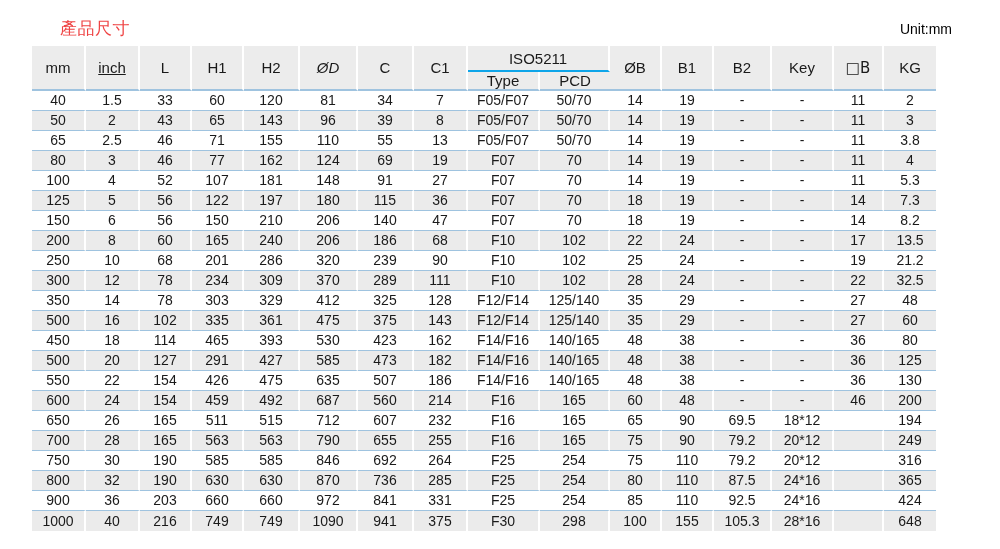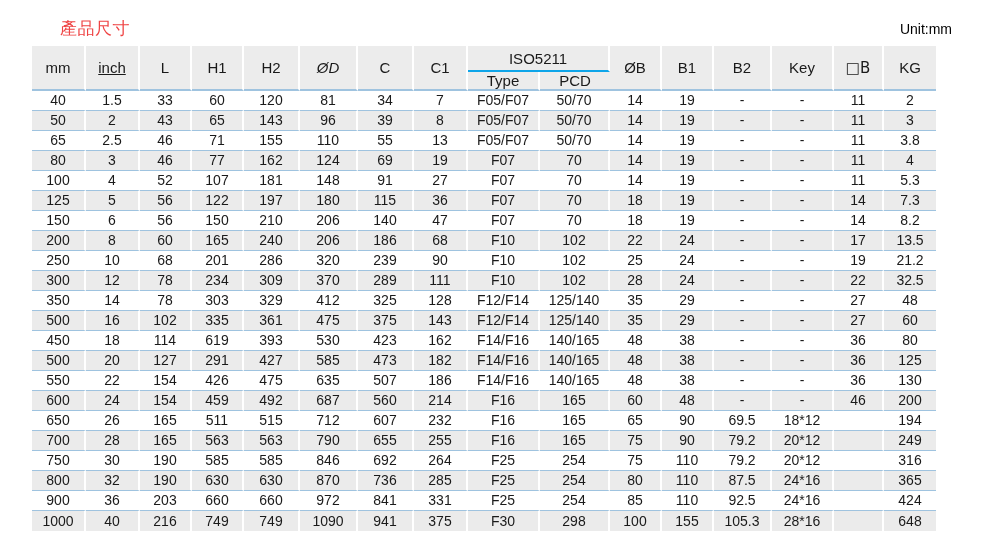--- a/index.html
+++ b/index.html
@@ -356,21 +356,21 @@
             <td>29</td>
             <td>-</td>
             <td>-</td>
             <td>27</td>
             <td>60</td>
           </tr>
           <tr class="odd">
             <td>450</td>
             <td>18</td>
             <td>114</td>
-            <td>619</td>
+            <td>465</td>
             <td>393</td>
             <td>530</td>
             <td>423</td>
             <td>162</td>
             <td>F14/F16</td>
             <td>140/165</td>
             <td>48</td>
             <td>38</td>
             <td>-</td>
             <td>-</td>

